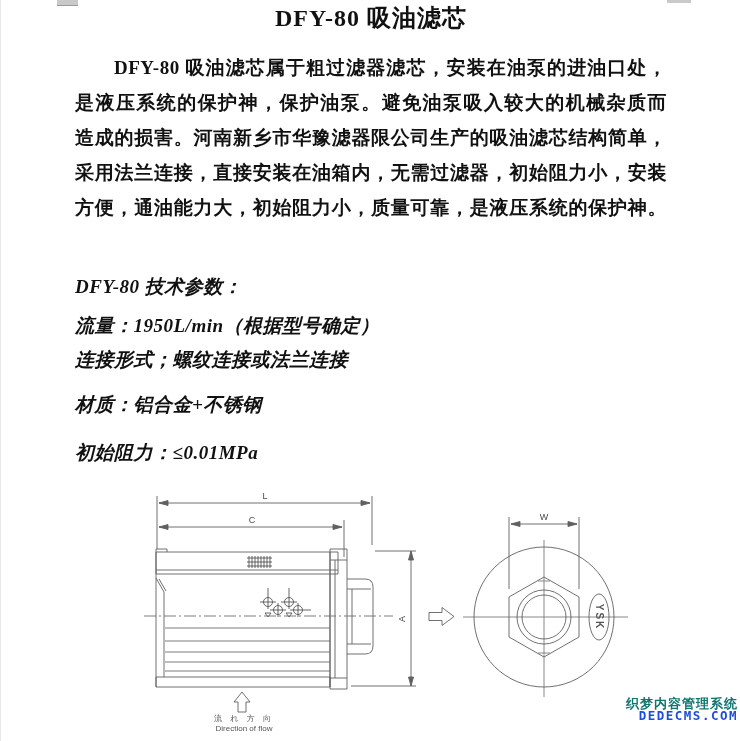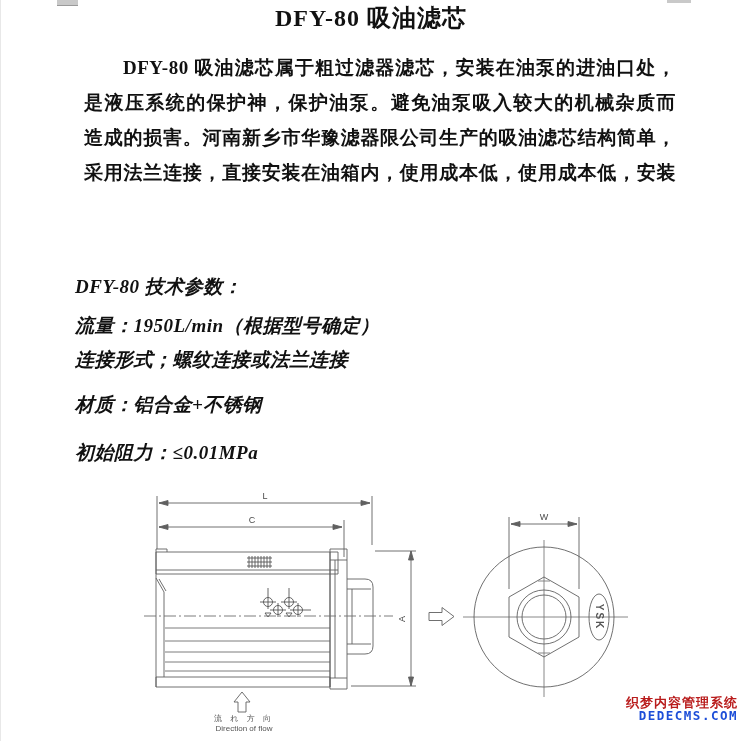--- a/index.html
+++ b/index.html
@@ -3,54 +3,55 @@
 <meta charset="utf-8">
 <style>
   html,body{margin:0;padding:0;background:#fff;}
   .page{position:relative;width:740px;height:741px;background:#ffffff;overflow:hidden;
         border-left:1px solid #e8e8e8;font-family:"Liberation Serif","DejaVu Serif",serif;color:#111;}
   .artifact{position:absolute;background:#c9c9c9;}
   .a1{left:56px;top:0;width:21px;height:5px;border-bottom:1px solid #9a9a9a;}
   .a2{left:666px;top:0;width:24px;height:3px;}
   .title{position:absolute;left:0;top:2px;width:740px;margin:0;text-align:center;
          font-size:24px;font-weight:bold;letter-spacing:1px;}
-  .para{position:absolute;left:74px;top:50px;width:592px;margin-left:9px;}
+  .para{position:absolute;left:74px;top:50px;width:592px;}
   .pline{height:35px;line-height:35px;font-size:19px;font-weight:bold;letter-spacing:.5px;
          text-align:justify;text-align-last:justify;white-space:nowrap;}
   .pline.indent{text-indent:39px;}
   .spec{position:absolute;left:74px;font-size:19px;font-weight:bold;letter-spacing:.5px;white-space:nowrap;font-style:italic;}
   .s0{top:274px;} .s1{top:313px;} .s2{top:347px;} .s3{top:392px;} .s4{top:432px;margin-top:8px;}
   svg.drawing{position:absolute;left:0;top:0;}
   svg.drawing *{vector-effect:non-scaling-stroke;}
   .dimtxt{font-family:"Liberation Sans","DejaVu Sans",sans-serif;font-size:9px;fill:#4a4a4a;font-weight:normal;}
   .flowtxt{font-family:"Liberation Sans","DejaVu Sans",sans-serif;font-size:8px;fill:#555;}
   .ysktxt{font-family:"Liberation Sans","DejaVu Sans",sans-serif;font-size:10px;font-weight:bold;fill:#555;letter-spacing:2px;}
   .watermark{position:absolute;right:3px;top:697px;text-align:right;}
-  .wm1{font-family:Liberation Mono, monospace;font-weight:bold;font-size:13px;line-height:13px;
-       color:#b91c1c;letter-spacing:1px;
+  .wm1{font-family:Liberation Sans, sans-serif;font-weight:bold;font-size:13px;line-height:13px;
+       color:#0f766e;letter-spacing:1px;
        text-shadow:-1px -1px 0 #fff,1px -1px 0 #fff,-1px 1px 0 #fff,1px 1px 0 #fff,0 1px 0 #fff,0 -1px 0 #fff;}
   .wm2{font-family:"DejaVu Sans Mono","Liberation Mono",monospace;font-weight:bold;font-size:12.5px;line-height:12.5px;
        color:#1d4ed8;letter-spacing:1.5px;
        text-shadow:-1px -1px 0 #fff,1px -1px 0 #fff,-1px 1px 0 #fff,1px 1px 0 #fff,0 1px 0 #fff,0 -1px 0 #fff;}
 </style>
 </head>
 <body>
 
 <div class="page">
 
   <div class="artifact a1"></div>
   <div class="artifact a2"></div>
 
   <h1 class="title">DFY-80 吸油滤芯</h1>
 
   <div class="para">
     <div class="pline indent">DFY-80 吸油滤芯属于粗过滤器滤芯，安装在油泵的进油口处，</div>
     <div class="pline">是液压系统的保护神，保护油泵。避免油泵吸入较大的机械杂质而</div>
     <div class="pline">造成的损害。河南新乡市华豫滤器限公司生产的吸油滤芯结构简单，</div>
-    <div class="pline">采用法兰连接，直接安装在油箱内，使用成本低，使用成本低，安装</div>
+    <div class="pline">采用法兰连接，直接安装在油箱内，无需过滤器，初始阻力小，安装</div>
+    <div class="pline">方便，通油能力大，初始阻力小，质量可靠，是液压系统的保护神。</div>
   </div>
 
   <div class="spec s0">DFY-80 技术参数：</div>
   <div class="spec s1">流量：1950L/min（根据型号确定）</div>
   <div class="spec s2">连接形式；螺纹连接或法兰连接</div>
   <div class="spec s3">材质：铝合金+不锈钢</div>
   <div class="spec s4">初始阻力：≤0.01MPa</div>
 
   <svg class="drawing" width="740" height="741" viewBox="0 0 740 741" fill="none" stroke="#606060" stroke-width="0.9">
 

